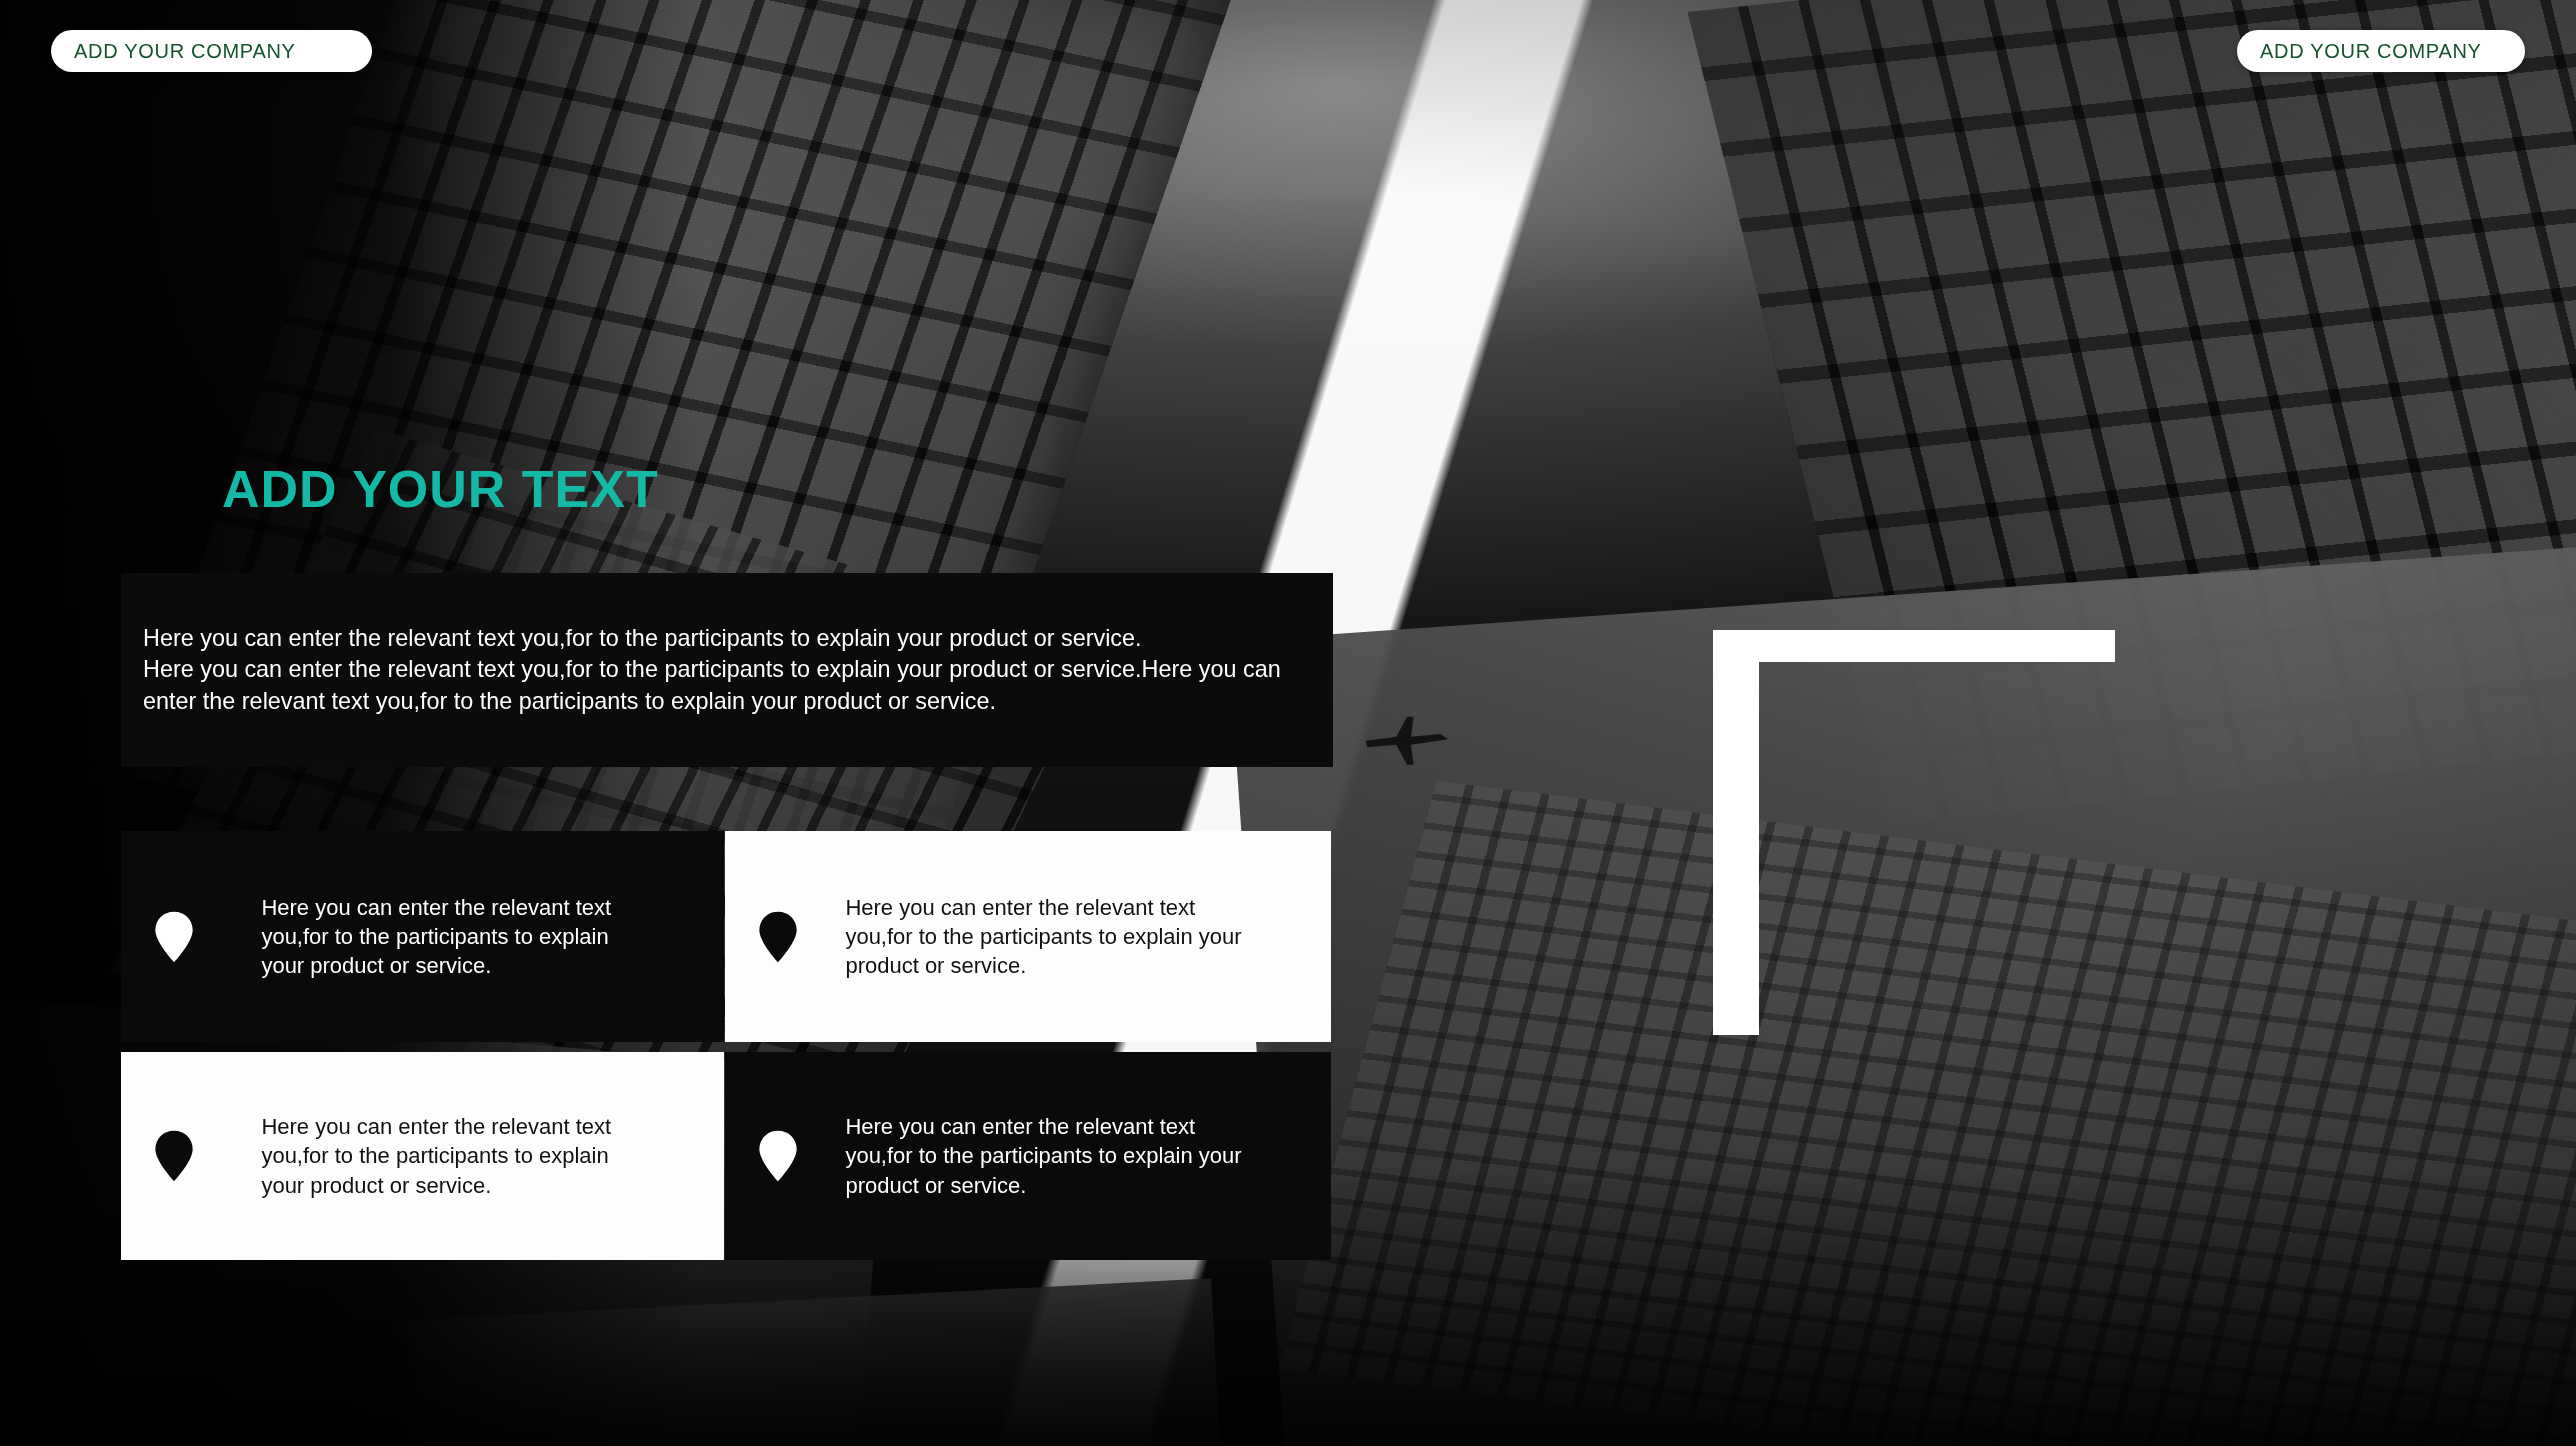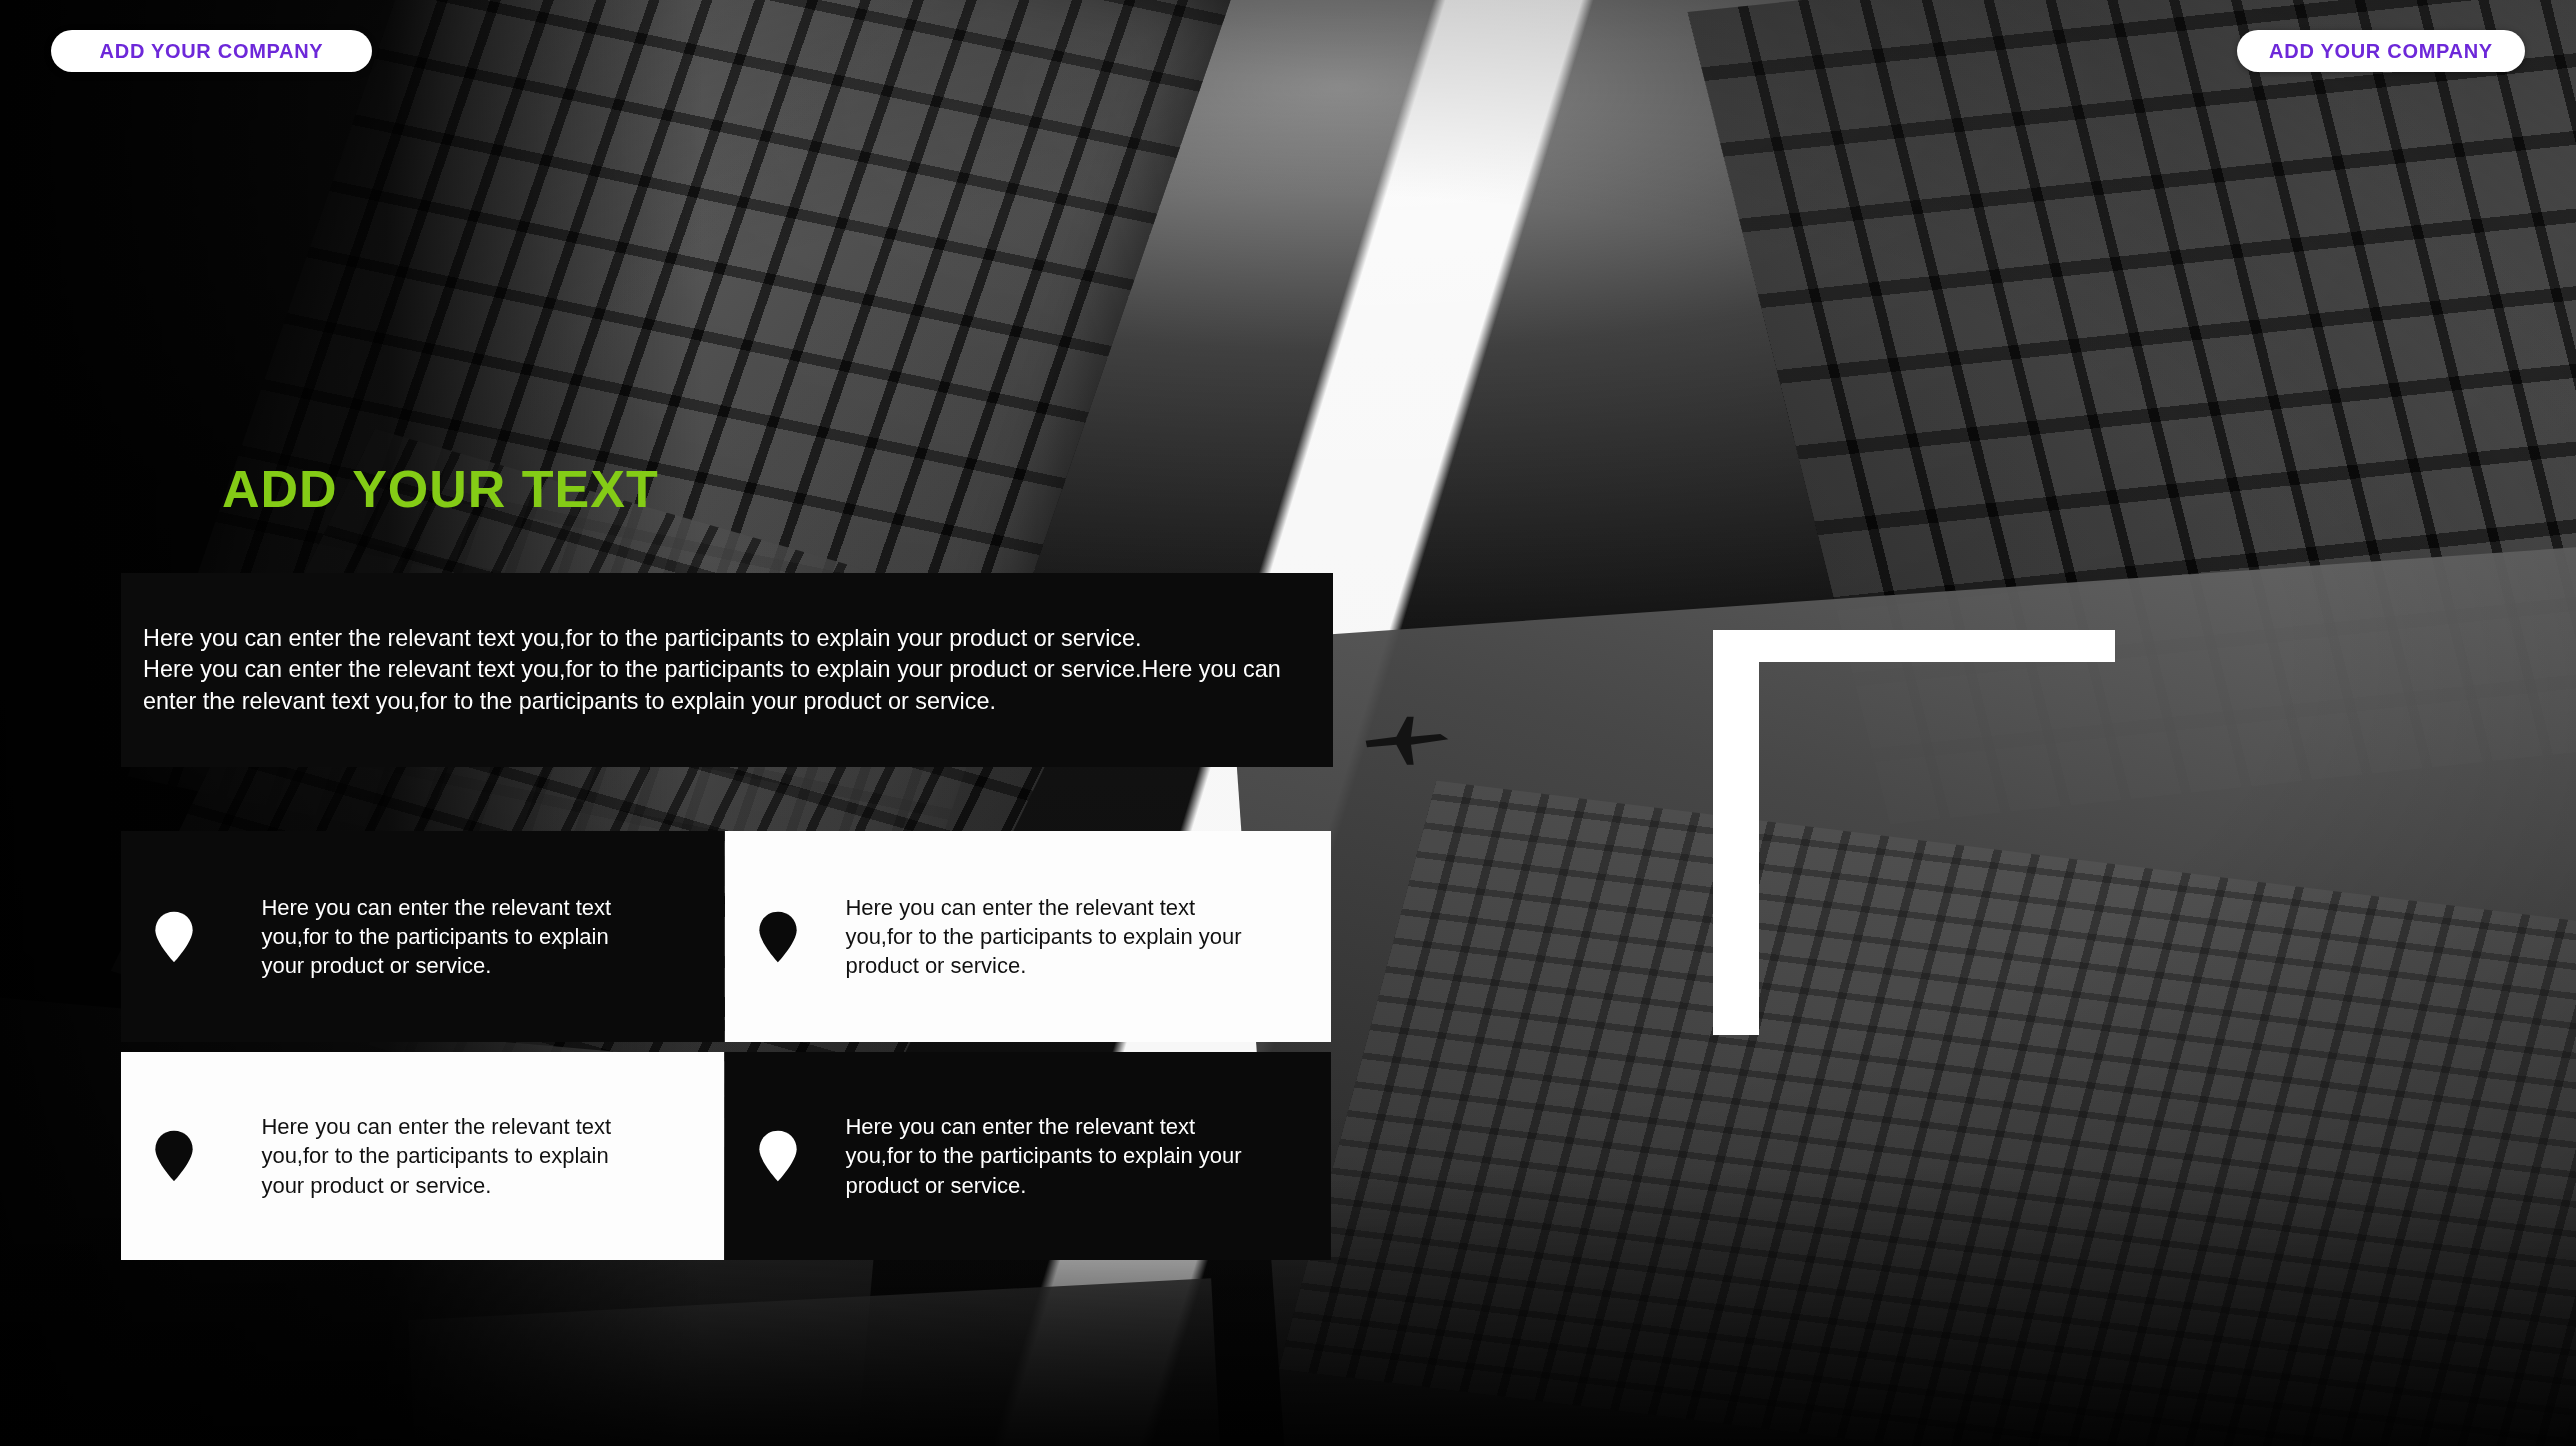--- a/index.html
+++ b/index.html
@@ -129,39 +129,39 @@
     width: 94px; height: 60px;
     opacity: .95;
   }
 
   
   .pill {
     position: absolute;
     height: 42px;
     border-radius: 27px;
     background: #fff;
-    color: #6d28d9;
+    color: #14532d;
     display: flex;
     align-items: center;
-    justify-content: center;
+    justify-content: flex-start;
     font-size: 20px;
     letter-spacing: 0.7px;
-    font-weight: 700;
+    font-weight: 400;
     padding: 0 23px;
     box-shadow: 0 1.3px 6.7px rgba(0,0,0,.35);
     white-space: nowrap;
   }
   .pill-company { left: 51px; top: 30px; width: 321px; }
   .pill-website { right: 51px; top: 30px; width: 288px; }
 
   
   .headline {
     position: absolute;
     left: 222px; top: 459px;
-    color: #84cc16;
+    color: #14b8a6;
     font-size: 52px;
     font-weight: 700;
     letter-spacing: 1px;
   }
 
   
   .intro-block {
     position: absolute;
     left: 121px; top: 573px;
     width: 1212px; height: 194px;

